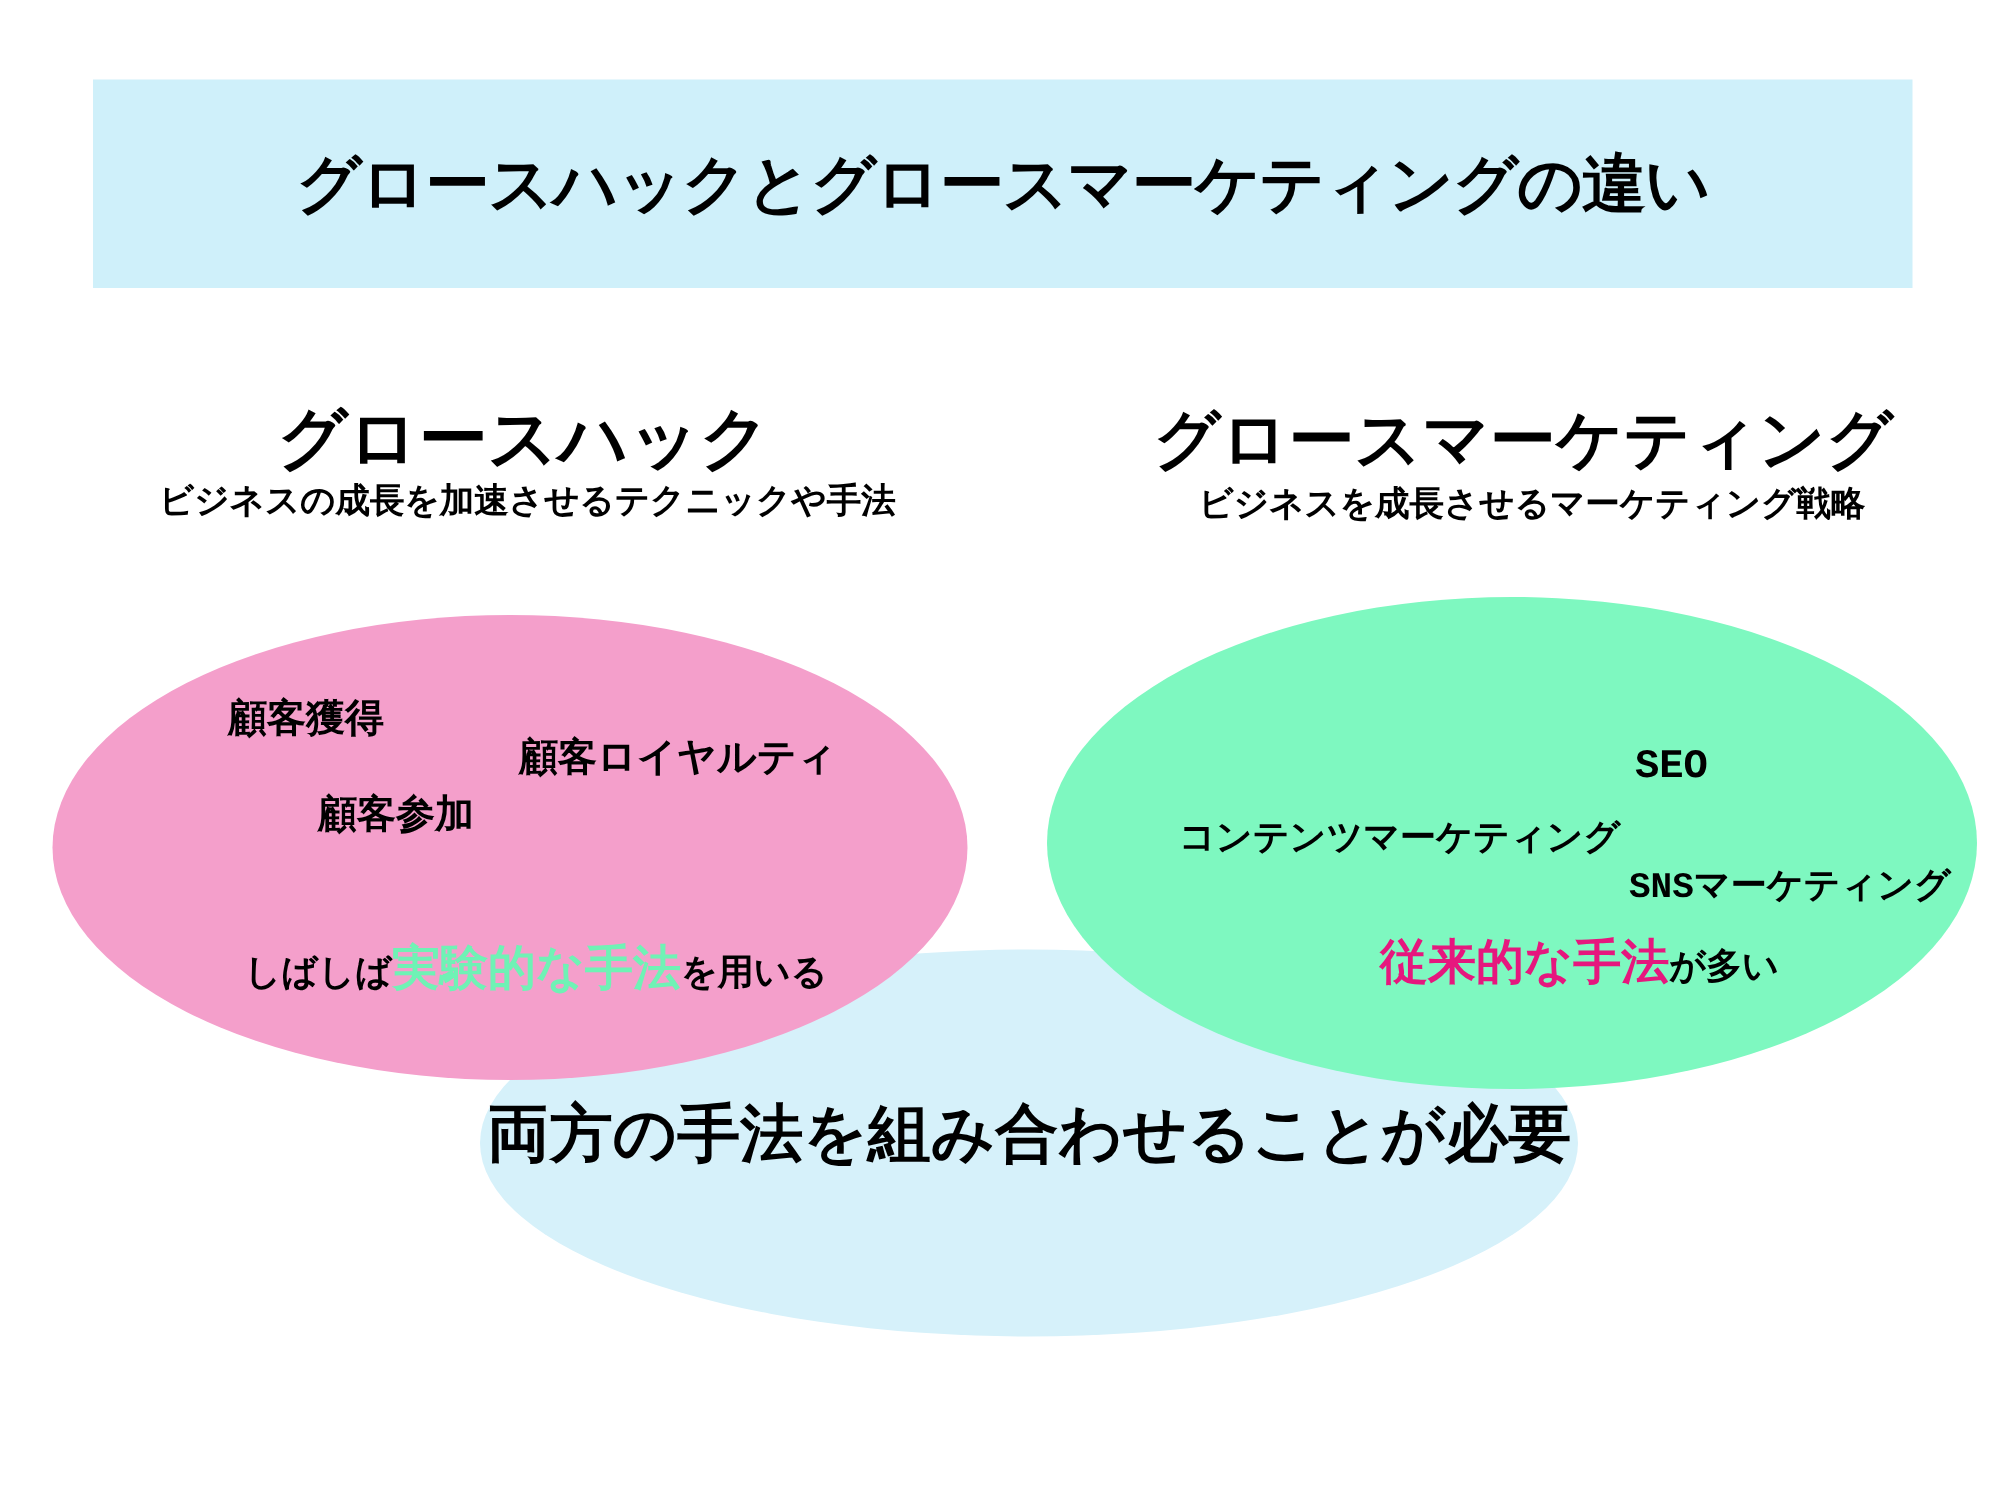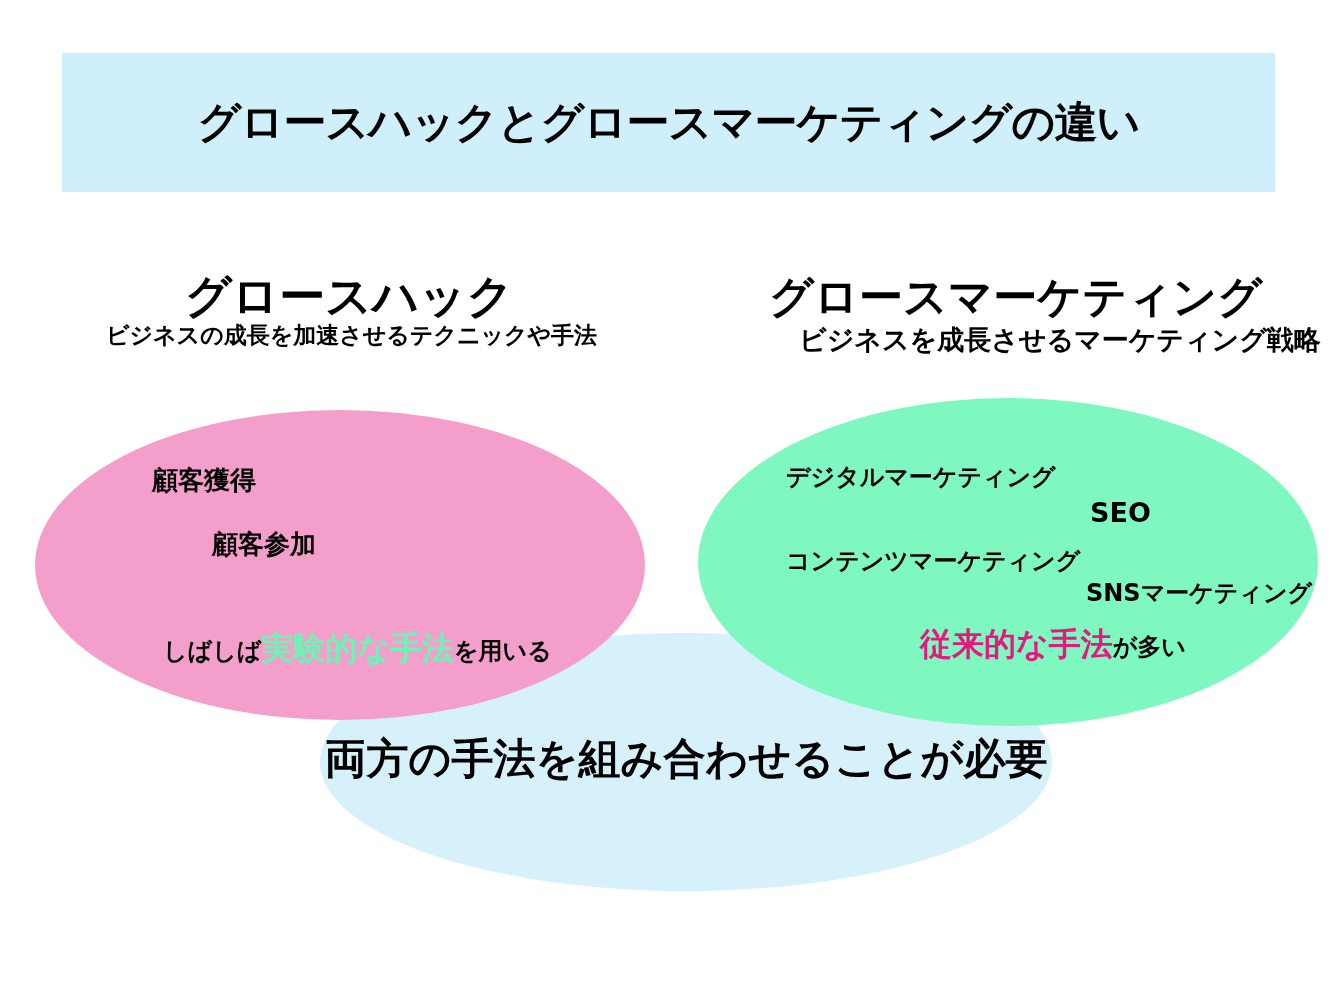--- a/index.html
+++ b/index.html
@@ -8,20 +8,21 @@
     background: #ffffff;
     font-family: "DejaVu Sans", sans-serif;
   }
   .canvas {
     position: relative;
     width: 1334px;
     height: 896px;
     background: #ffffff;
     overflow: hidden;
     color: #000;
+    font-family: Liberation Mono, monospace;
   }
   
   .banner {
     position: absolute;
     left: 62px; top: 53px;
     width: 1213px; height: 139px;
     display: flex;
     align-items: center;
     justify-content: center;
   }
@@ -43,21 +44,21 @@
   .heading-left  { left: 168px; top: 256px; font-size: 46px; }
   .heading-right { left: 752px; top: 258px; font-size: 44px; }
   .subtitle {
     position: absolute;
     margin: 0;
     font-weight: bold;
     white-space: nowrap;
     line-height: 1;
   }
   .subtitle-left  { left: 106px; top: 324px; font-size: 23px; }
-  .subtitle-right { left: 799px; top: 326px; font-size: 27px; }
+  .subtitle-right { left: 799px; top: 326px; font-size: 23px; }
   
   .ellipse {
     position: absolute;
     border-radius: 50%;
   }
   .ellipse-bottom { left: 320px; top: 633px; width: 732px; height: 258px; }
   .ellipse-pink   { left: 35px;  top: 410px; width: 610px; height: 310px; }
   .ellipse-green  { left: 698px; top: 398px; width: 620px; height: 328px; }
   
   .item {
@@ -114,27 +115,27 @@
   <p class="subtitle subtitle-left">ビジネスの成長を加速させるテクニックや手法</p>
 
   <h2 class="heading heading-right">グロースマーケティング</h2>
   <p class="subtitle subtitle-right">ビジネスを成長させるマーケティング戦略</p>
 
   <div class="ellipse ellipse-bottom" style="background-color: rgb(214, 241, 250);"></div>
   <div class="ellipse ellipse-pink" style="background-color: rgb(244, 159, 203);"></div>
   <div class="ellipse ellipse-green" style="background-color: rgb(126, 248, 192);"></div>
 
   <p class="item pk1">顧客獲得</p>
+  <p class="item pk2">顧客ロイヤルティ</p>
   <p class="item pk3">顧客参加</p>
 
   <p class="note note-left">
     <span>しばしば</span><span class="hl" style="color: rgb(111, 242, 181);">実験的な手法</span><span>を用いる</span>
   </p>
 
-  <p class="item gr1">デジタルマーケティング</p>
   <p class="item gr2">SEO</p>
   <p class="item gr3">コンテンツマーケティング</p>
   <p class="item gr4">SNSマーケティング</p>
 
   <p class="note note-right">
     <span></span><span class="hl" style="color: rgb(230, 23, 126);">従来的な手法</span><span>が多い</span>
   </p>
 
   <p class="bottom-text">両方の手法を組み合わせることが必要</p>
 

